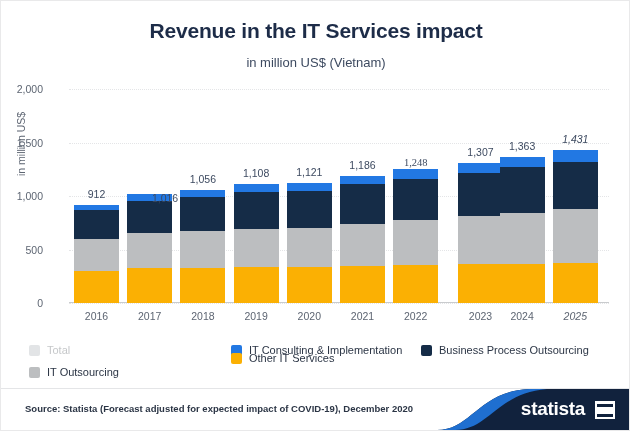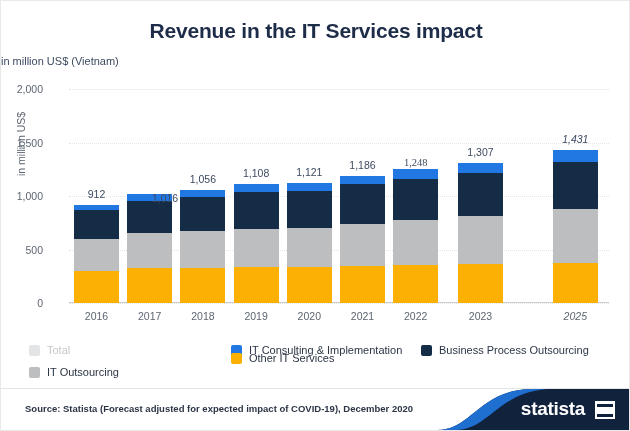--- a/index.html
+++ b/index.html
@@ -30,21 +30,22 @@
     font-size: 21px;
     font-weight: bold;
     color: #1d2c48;
     letter-spacing: -0.2px;
   }
   .chart-subtitle {
     position: absolute;
     top: 54px;
     left: 0;
     width: 630px;
-    font-size: 11px;
+    text-align: center;
+    font-size: 13px;
     color: #3d4a60;
   }
 
   
   .plot-area {
     position: absolute;
     left: 68px;
     top: 88px;
     width: 540px;
     height: 214px;
@@ -286,20 +287,28 @@
           <div class="xtick">2022</div>
         </div>
         <div class="bar-group" style="left: 389px; height: 214px;">
           <div class="seg" style="background: rgb(251, 176, 3); height: 38.52px; bottom: 0px;"></div>
           <div class="seg" style="background: rgb(188, 190, 192); height: 48.15px; bottom: 38.52px;"></div>
           <div class="seg" style="background: rgb(21, 44, 71); height: 43.335px; bottom: 86.67px;"></div>
           <div class="seg" style="background: rgb(34, 120, 227); height: 9.844px; bottom: 130.005px;"></div>
           <div class="bar-value" style="bottom: 144.849px;">1,307</div>
           <div class="xtick">2023</div>
         </div>
+        <div class="bar-group" style="left: 430.6px; height: 214px;">
+          <div class="seg" style="background: rgb(251, 176, 3); height: 39.055px; bottom: 0px;"></div>
+          <div class="seg" style="background: rgb(188, 190, 192); height: 51.36px; bottom: 39.055px;"></div>
+          <div class="seg" style="background: rgb(21, 44, 71); height: 45.475px; bottom: 90.415px;"></div>
+          <div class="seg" style="background: rgb(34, 120, 227); height: 9.951px; bottom: 135.89px;"></div>
+          <div class="bar-value" style="bottom: 150.841px;">1,363</div>
+          <div class="xtick">2024</div>
+        </div>
         <div class="bar-group" style="left: 483.8px; height: 214px; font-style: italic;">
           <div class="seg" style="background: rgb(251, 176, 3); height: 39.59px; bottom: 0px;"></div>
           <div class="seg" style="background: rgb(188, 190, 192); height: 54.57px; bottom: 39.59px;"></div>
           <div class="seg" style="background: rgb(21, 44, 71); height: 47.08px; bottom: 94.16px;"></div>
           <div class="seg" style="background: rgb(34, 120, 227); height: 11.877px; bottom: 141.24px;"></div>
           <div class="bar-value" style="bottom: 158.117px;">1,431</div>
           <div class="xtick">2025</div>
         </div>
       </div>
   </div>

